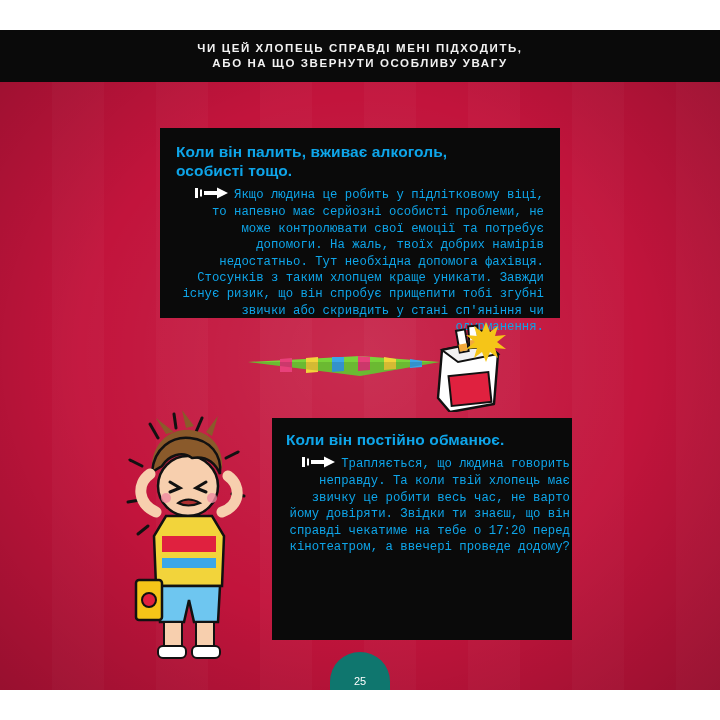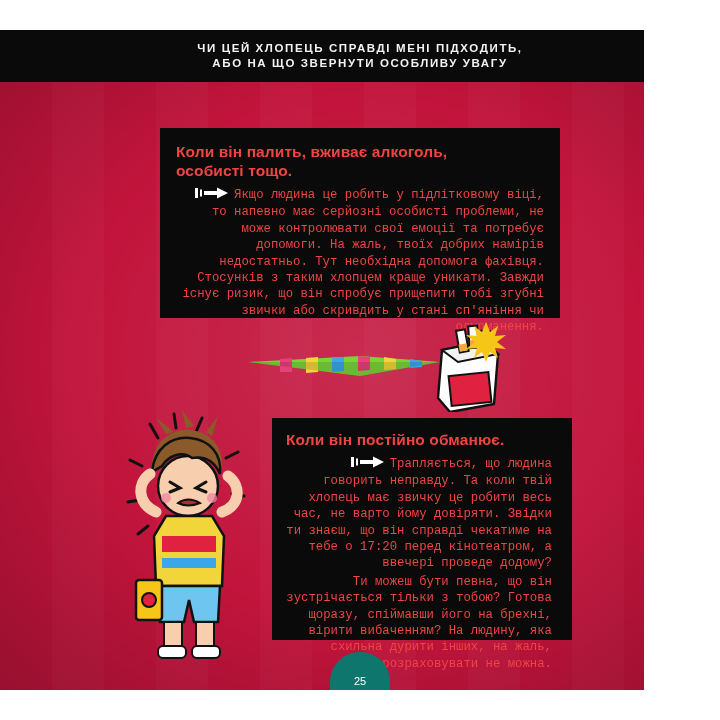--- a/index.html
+++ b/index.html
@@ -9,21 +9,21 @@
   }
   body {
     width: 720px;
     height: 720px;
     font-family: "Liberation Sans", sans-serif;
     overflow: hidden;
   }
 
   .page {
     position: relative;
-    width: 644px;
+    width: 720px;
     height: 720px;
     background: #ffffff;
     overflow: hidden;
   }
 
   
   .header-band {
     position: absolute;
     left: 0;
     top: 30px;
@@ -84,21 +84,21 @@
     top: 690px;
     width: 720px;
     height: 30px;
     background: #ffffff;
   }
 
   
   .block {
     position: absolute;
     background: #0a0a0a;
-    color: #ef4444;
+    color: #0ea5e9;
     box-sizing: border-box;
   }
   .block-title {
     font-size: 15.5px;
     font-weight: bold;
     line-height: 19px;
     letter-spacing: 0.1px;
     margin: 0 0 7px 0;
     text-align: left;
   }
@@ -123,21 +123,21 @@
     top: 128px;
     width: 400px;
     height: 190px;
     padding: 14px 16px 12px 16px;
   }
   #block-lying {
     left: 272px;
     top: 418px;
     width: 300px;
     height: 222px;
-    padding: 12px 20px 12px 14px;
+    padding: 12px 2px 12px 14px;
   }
 
   
   .page-number {
     position: absolute;
     left: 330px;
     top: 652px;
     width: 60px;
     height: 42px;
     background: #0f766e;
@@ -281,19 +281,18 @@
     <p class="block-para">
       <span class="arrow-glyph">
         <svg width="34" height="12" viewBox="0 0 34 12" aria-hidden="true">
           <rect x="0" y="1" width="3" height="10" fill="#ffffff"></rect>
           <rect x="5" y="2.5" width="2" height="7" fill="#ffffff"></rect>
           <rect x="9" y="4" width="14" height="4" fill="#ffffff"></rect>
           <polygon points="22,0.5 33,6 22,11.5" fill="#ffffff"></polygon>
         </svg>
       </span><span>Трапляється, що людина говорить неправду. Та коли твій хлопець має звичку це робити весь час, не варто йому довіряти. Звідки ти знаєш, що він справді чекатиме на тебе о 17:20 перед кінотеатром, а ввечері проведе додому?</span>
     </p>
-    <p class="block-para">Ти можеш бути певна, що він зустрічається тільки з тобою? Готова щоразу, спіймавши його на брехні, вірити вибаченням? На людину, яка схильна дурити інших, на жаль, розраховувати не можна.</p>
   </div>
 
   <div class="page-number">25</div>
 
   <div class="bottom-band"></div>
 </div>
 
 </body></html>

